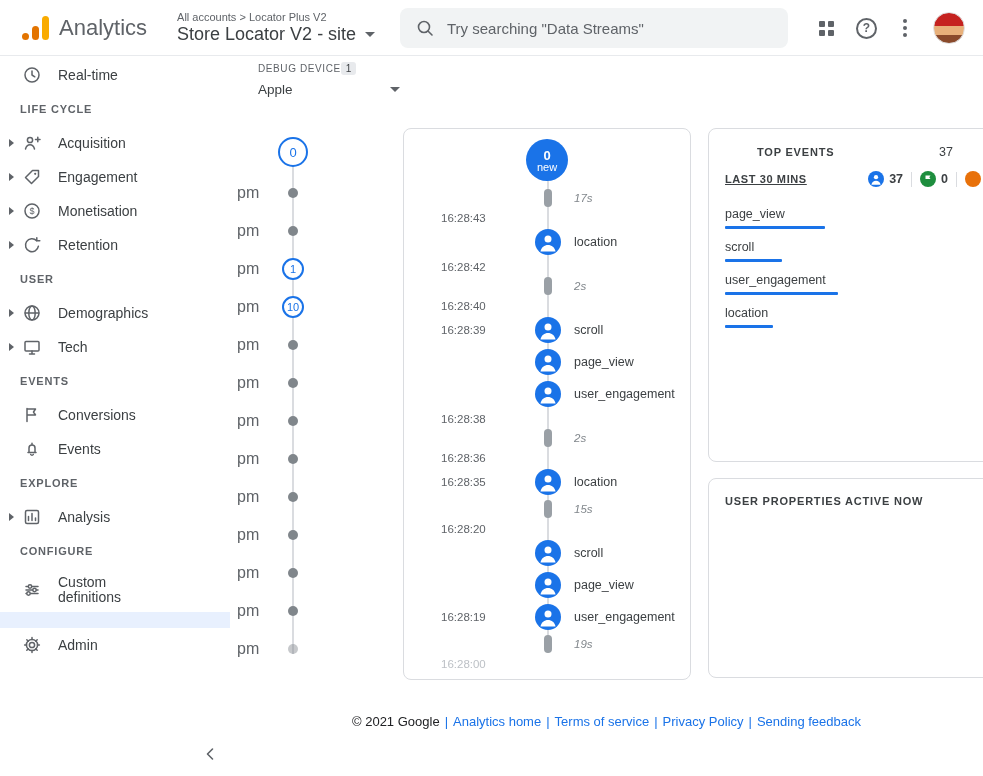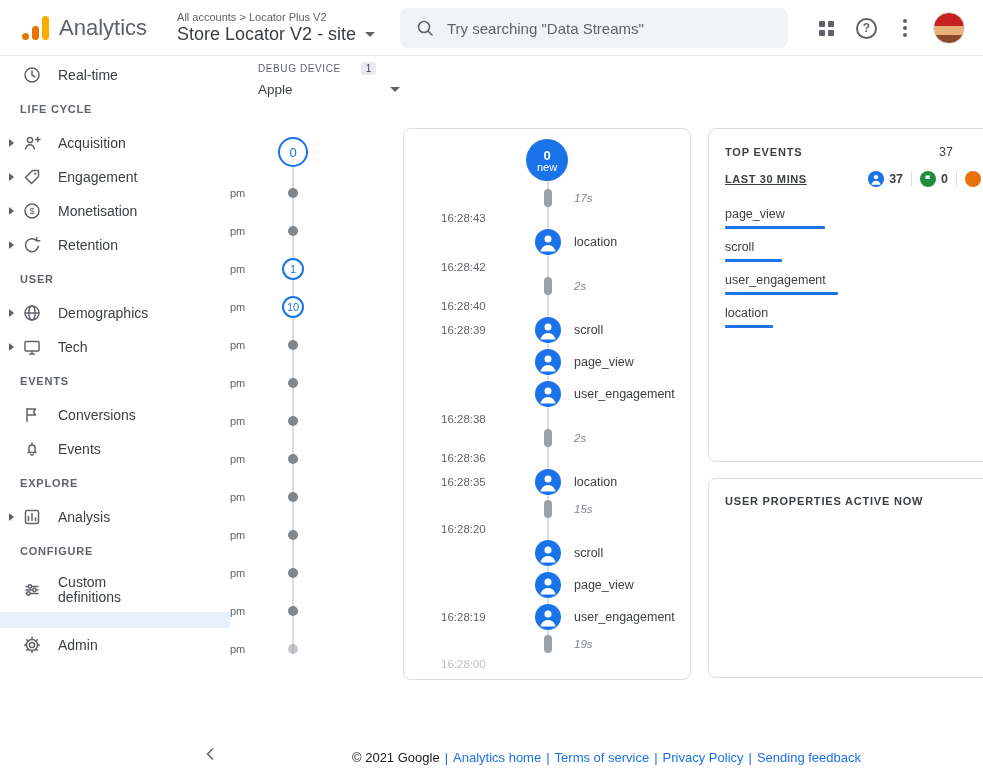--- a/index.html
+++ b/index.html
@@ -41,30 +41,30 @@
   .nav-label { font-size:14px; color:#3c4043; line-height:15px; }
   .nav-header { height:34px; display:flex; align-items:center; padding-left:20px;
     font-size:11px; font-weight:bold; color:#5f6368; letter-spacing:0.8px; }
   .expander { width:0; height:0; border-top:4px solid transparent; border-bottom:4px solid transparent;
     border-left:5px solid #5f6368; position:absolute; left:9px; top:50%; transform:translateY(-50%); }
   .nav-highlight { height:16px; background:#e8f0fe; cursor:pointer; }
   .collapse-btn { position:absolute; left:196px; top:740px; width:28px; height:28px;
     display:flex; align-items:center; justify-content:center; cursor:pointer; }
   
   .debug-block { position:absolute; left:258px; top:62px; width:142px; }
-  .dd-label-row { display:flex; align-items:center; gap:20px; font-size:10px; color:#5f6368; letter-spacing:0.6px; }
+  .dd-label-row { display:flex; align-items:center; gap:0; font-size:10px; color:#5f6368; letter-spacing:0.6px; }
   .dd-badge { background:#e8eaed; border-radius:3px; padding:1px 5px; font-size:10px; color:#3c4043; letter-spacing:0; }
   .dd-select { margin-top:7px; display:flex; align-items:center; justify-content:space-between;
     font-size:13.5px; color:#3c4043; cursor:pointer; padding-bottom:4px; }
   
   .minutes { position:absolute; left:230px; top:130px; width:173px; height:540px; }
   .mline { position:absolute; left:62px; top:24px; height:500px; width:2px; background:#dadce0; }
   .mrow { position:relative; height:38px; }
   .mrow-big { height:44px; }
-  .mtime { position:absolute; left:0; top:50%; transform:translateY(-50%); font-size:11px; color:#5f6368; }
+  .mtime { position:absolute; left:7px; top:50%; transform:translateY(-50%); font-size:16px; color:#5f6368; }
   .mnode-wrap { position:absolute; left:63px; top:50%; transform:translate(-50%,-50%); display:flex; align-items:center; justify-content:center; }
   .mcurrent { width:30px; height:30px; border:2px solid #1a73e8; border-radius:50%; background:#fff;
     color:#1a73e8; font-size:13px; display:flex; align-items:center; justify-content:center; cursor:pointer; }
   .mcount { width:22px; height:22px; border:2px solid #1a73e8; border-radius:50%; background:#fff;
     color:#1a73e8; font-size:11px; display:flex; align-items:center; justify-content:center; cursor:pointer; }
   .mdot { width:10px; height:10px; border-radius:50%; background:#80868b; cursor:pointer; }
   .mrow.faded .mdot { opacity:0.45; }
   
   .card { background:#fff; border:1px solid #dadce0; border-radius:8px; }
   .seconds-card { position:absolute; left:403px; top:128px; width:288px; height:552px; overflow:hidden; }
@@ -80,37 +80,37 @@
   .srow.event { height:32px; }
   .sc-time { width:118px; padding-left:37px; font-size:11.5px; color:#5f6368; flex:none; }
   .srow.faded .sc-time { color:#bdc1c6; }
   .sc-node { width:52px; display:flex; align-items:center; justify-content:center; flex:none; }
   .sc-label { flex:1; font-size:12.5px; color:#3c4043; }
   .sc-gap { flex:1; font-size:11.5px; font-style:italic; color:#80868b; }
   .capsule { width:8px; height:18px; border-radius:4px; background:#9aa0a6; display:block; }
   .ev-icon { display:block; cursor:pointer; }
   
   .top-events-card { position:absolute; left:708px; top:128px; width:290px; height:334px; padding:16px; }
-  .te-head { display:flex; align-items:center; justify-content:space-between; padding-right:28px; }
+  .te-head { display:flex; align-items:center; justify-content:space-between; padding-right:28px;margin-left:32px; }
   .te-title { font-size:11px; font-weight:bold; color:#3c4043; letter-spacing:0.8px; }
   .te-count { font-size:12.5px; color:#3c4043; }
   .te-sub { display:flex; align-items:center; margin-top:12px; }
   .te-window { font-size:11px; font-weight:bold; color:#3c4043; letter-spacing:0.6px; flex:none;text-decoration:underline; }
   .te-counters { display:flex; align-items:center; margin-left:auto; gap:8px; }
   .ctr { display:flex; align-items:center; gap:5px; font-size:12.5px; color:#3c4043; }
   .vsep { width:1px; height:15px; background:#dadce0; }
   .orange-dot { width:16px; height:16px; border-radius:50%; background:#e8710a; display:block; }
   .te-list { margin-top:20px; }
   .te-item { margin-bottom:11px; cursor:pointer; }
   .te-name { font-size:12.5px; color:#3c4043; display:block; }
   .te-bar { display:block; height:3px; background:#1a73e8; border-radius:1px; margin-top:5px; }
   .user-props-card { position:absolute; left:708px; top:478px; width:290px; height:200px; padding:16px; }
   .up-title { font-size:11px; font-weight:bold; color:#3c4043; letter-spacing:0.8px; }
   
-  .footer { position:absolute; left:230px; right:0; top:750px; text-align:center; font-size:13px; color:#202124; }
+  .footer { position:absolute; left:230px; right:0; top:714px; text-align:center; font-size:13px; color:#202124; }
   .footer a { color:#1a73e8; text-decoration:none; cursor:pointer; }
   .fsep { color:#1a73e8; margin:0 5px; }
 </style>
 </head>
 <body>
 
 <div class="header">
   <div class="logo">
     <span class="logo-dot"></span>
     <span class="logo-bar-mid"></span>

